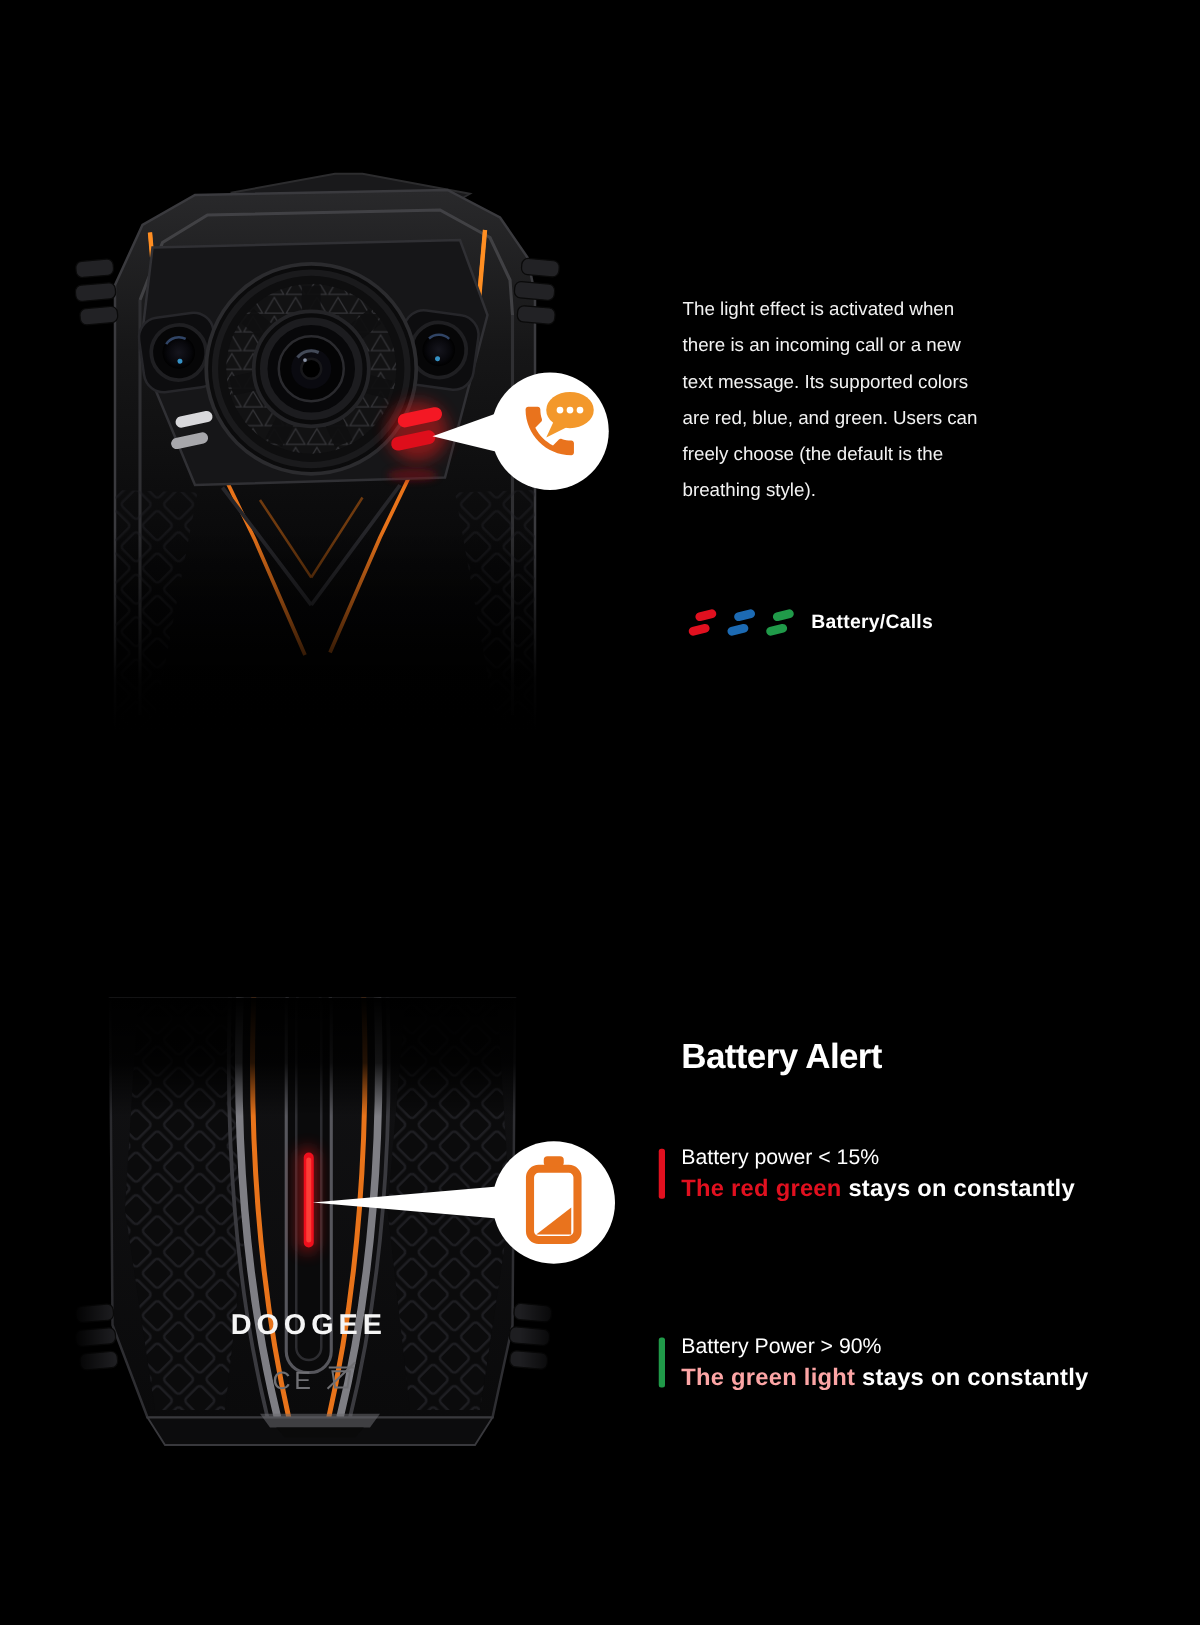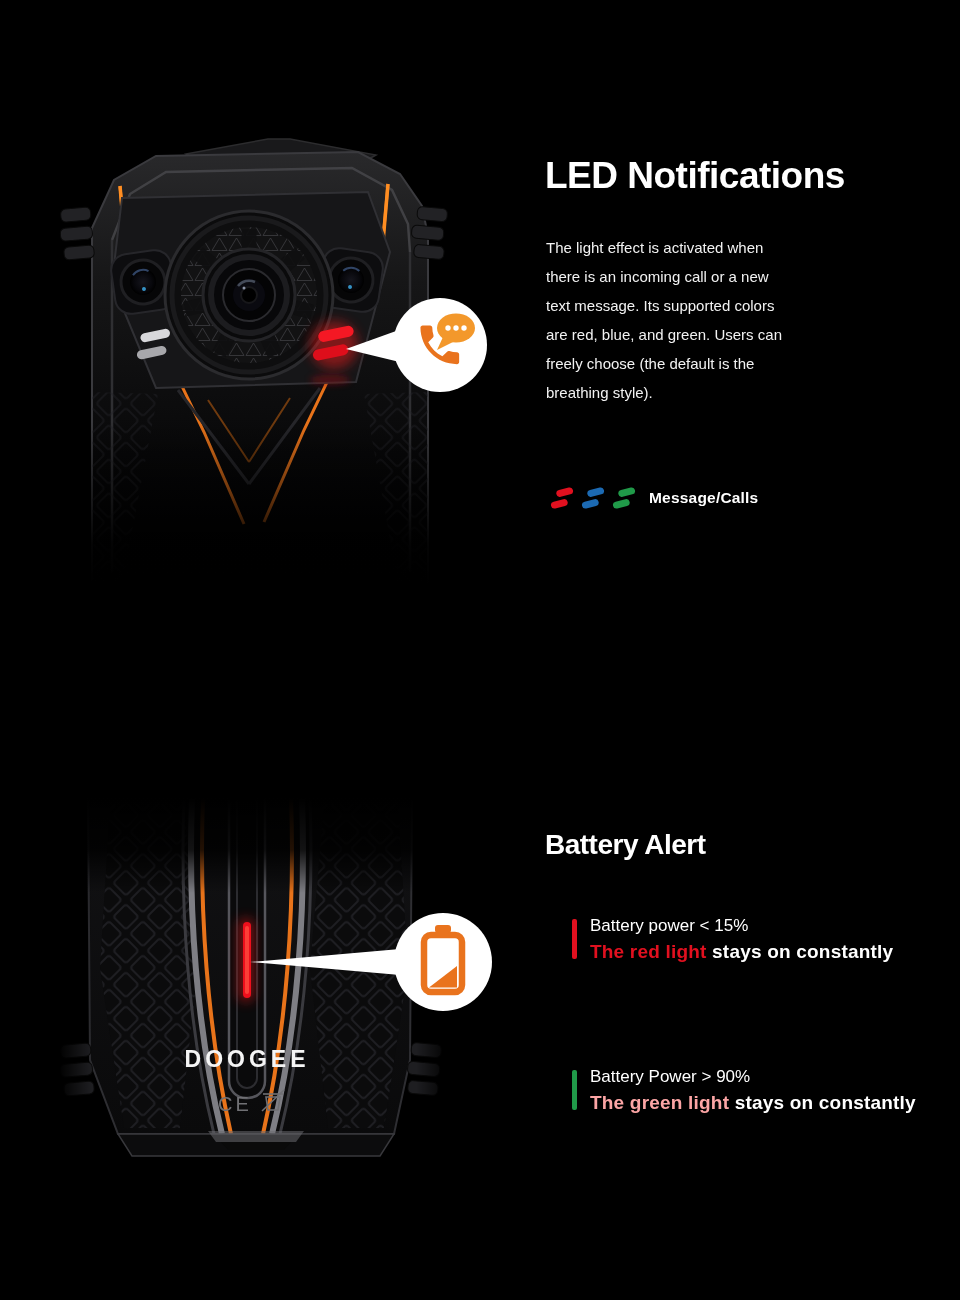--- a/index.html
+++ b/index.html
@@ -10,21 +10,21 @@
   #led-title{top:155px;font-size:37px;}
   #battery-title{top:829px;font-size:28px;}
   #led-desc{position:absolute;left:546px;top:233px;width:360px;font-size:15px;line-height:29px;
             color:#f2f2f2;white-space:pre-line;}
   
   #legend{position:absolute;left:548px;top:486px;display:flex;align-items:center;height:24px;}
   .led-glyph{width:28px;height:22px;margin-right:3px;}
   .c-red-f{fill:#e1101f;} .c-blue-f{fill:#1c6ab3;} .c-green-f{fill:#209a49;}
   #legend-label{margin-left:8px;color:#fff;font-size:15.5px;font-weight:700;letter-spacing:0.2px;}
   
-  .rule{position:absolute;left:572px;display:flex;align-items:flex-start;}
+  .rule{position:absolute;left:527px;display:flex;align-items:flex-start;}
   .rule .bar{width:5px;height:40px;border-radius:2px;margin-top:6px;margin-right:13px;flex:none;}
   .bar-red{background:#e1101f;} .bar-blue{background:#1c6ab3;} .bar-green{background:#209a49;}
   .cond{color:#fff;font-size:17px;line-height:25px;}
   .result{color:#fff;font-size:19px;line-height:27px;font-weight:700;letter-spacing:0.2px;}
   .hl-red{color:#e1101f;} .hl-blue{color:#1c6ab3;} .hl-green{color:#fca5a5;}
   svg{display:block;}
 </style>
 </head>
 <body>
 
@@ -159,21 +159,20 @@
     </g>
     <g>
       <ellipse cx="130" cy="40" rx="19" ry="14.5" fill="#f3982b"></ellipse>
       <path d="M117,49 L111,62 L127,54 Z" fill="#f3982b"></path>
       <circle cx="122" cy="40" r="2.7" fill="#fff"></circle>
         <circle cx="130" cy="40" r="2.7" fill="#fff"></circle>
         <circle cx="138" cy="40" r="2.7" fill="#fff"></circle>
     </g>
   </svg>
 
-  <h1 id="led-title" class="sec-title" style="margin:0">LED Notifications</h1>
   <p id="led-desc" style="margin:0">The light effect is activated when
 there is an incoming call or a new
 text message. Its supported colors
 are red, blue, and green. Users can
 freely choose (the default is the
 breathing style).</p>
 
   <div id="legend">
     <svg class="led-glyph c-red-f" viewBox="0 0 28 22">
       <g transform="rotate(-14 14 11)">
@@ -186,21 +185,21 @@
           <rect x="9.5" y="2.5" width="17" height="7" rx="3.5"></rect>
           <rect x="1.5" y="12.5" width="17" height="7" rx="3.5"></rect>
         </g>
     </svg>
     <svg class="led-glyph c-green-f" viewBox="0 0 28 22">
       <g transform="rotate(-14 14 11)">
           <rect x="9.5" y="2.5" width="17" height="7" rx="3.5"></rect>
           <rect x="1.5" y="12.5" width="17" height="7" rx="3.5"></rect>
         </g>
     </svg>
-    <span id="legend-label">Message/Calls</span>
+    <span id="legend-label">Battery/Calls</span>
   </div>
 
   <svg class="abs" style="left:58px;top:798px" width="392" height="372" viewBox="0 0 392 372">
     <defs>
       <linearGradient id="bodyG2" x1="0" y1="0" x2="0" y2="1">
         <stop offset="0" stop-color="#121214"></stop>
           <stop offset="1" stop-color="#0a0a0b"></stop>
       </linearGradient>
       <linearGradient id="fadeB" x1="0" y1="0" x2="0" y2="1">
         <stop offset="0" stop-color="#000"></stop>
@@ -285,21 +284,21 @@
       <path d="M193,85.5 L221,85.5 L221,64 Z" fill="#e9731d"></path>
     </g>
   </svg>
 
   <h1 id="battery-title" class="sec-title" style="margin:0">Battery Alert</h1>
 
   <div class="rule" style="top:913px">
     <span class="bar bar-red"></span>
     <div>
       <div class="cond">Battery power &lt; 15%</div>
-      <div class="result"><span class="hl-red">The red light</span><span> stays on constantly</span></div>
+      <div class="result"><span class="hl-red">The red green</span><span> stays on constantly</span></div>
     </div>
   </div>
 
 
   <div class="rule" style="top:1064px">
     <span class="bar bar-green"></span>
     <div>
       <div class="cond">Battery Power &gt; 90%</div>
       <div class="result"><span class="hl-green">The green light</span><span> stays on constantly</span></div>
     </div>

